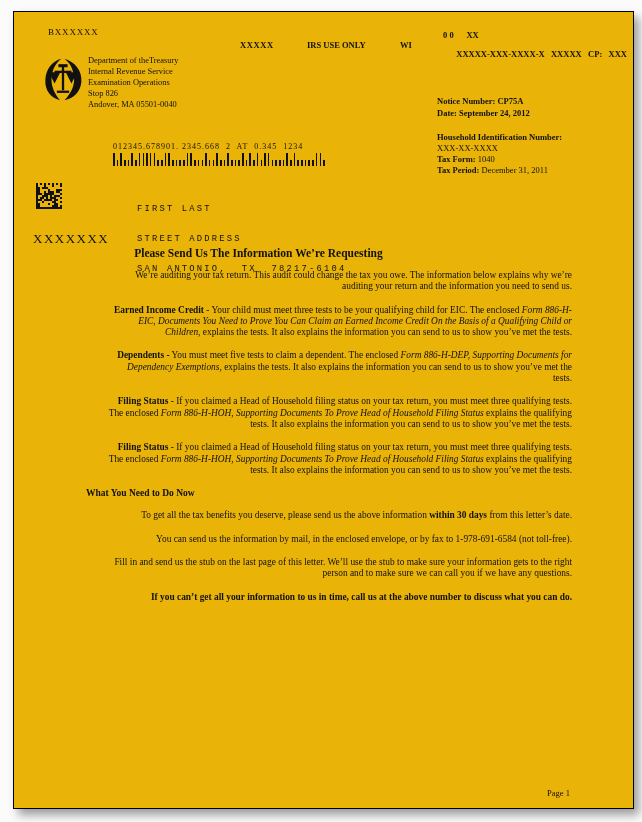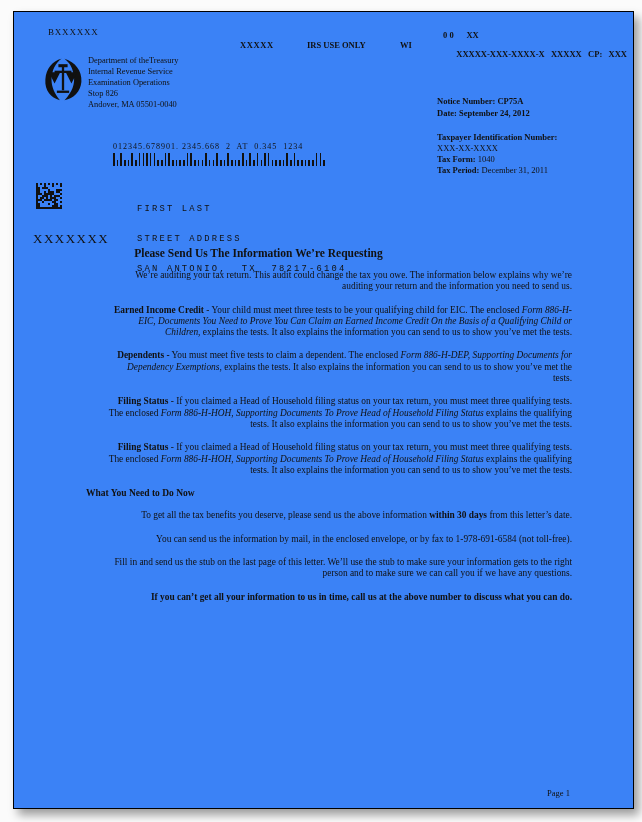--- a/index.html
+++ b/index.html
@@ -1,18 +1,18 @@
 <!DOCTYPE html>
 <html><head>
 <meta charset="utf-8">
 <style>
   html,body{margin:0;padding:0;background:#fbfbfb;width:642px;height:822px;overflow:hidden;}
   .page{
     position:absolute;left:13px;top:11px;width:619px;height:796px;
-    background:#3b82f6;border:1px solid #000;
+    background:#eab308;border:1px solid #000;
     box-shadow:5px 6px 9px rgba(0,0,0,.38);
     font-family:"Liberation Serif",serif;color:#111;
   }
   .abs{position:absolute;}
   .b{font-weight:bold;}
   .i{font-style:italic;}
   .pre{white-space:pre;}
   .sm{font-size:9px;letter-spacing:.8px;}
   .hdr{font-size:8.5px;font-weight:bold;}
   .sender-lines{font-size:8.4px;line-height:11px;}
@@ -48,21 +48,21 @@
   <div class="abs hdr pre" style="right:6px;top:17px;margin-top:20px;">XXXXX-XXX-XXXX-X   XXXXX   CP:   XXX</div>
   <div class="abs hdr pre" style="left:429px;top:18px;">0 0      XX</div>
 
 
   <div class="abs right-block" style="left:423px;top:84px;line-height:11.5px;">
     <div><span class="b">Notice Number:</span> <span class="b">CP75A</span></div>
     <div><span class="b">Date:</span> <span class="b">September 24, 2012</span></div>
   </div>
 
   <div class="abs right-block" style="left:423px;top:120px;">
-    <div class="b">Taxpayer Identification Number:</div>
+    <div class="b">Household Identification Number:</div>
     <div>XXX-XX-XXXX</div>
     <div><span class="b">Tax Form:</span> <span>1040</span></div>
     <div><span class="b">Tax Period:</span> <span>December 31, 2011</span></div>
   </div>
 
   <div class="abs logo" style="left:26px;top:44px;">
     <svg width="46" height="47" viewBox="0 0 60 60">
       <path fill="#111" d="M28 3 C16 6 8 16 7 30 C6 44 14 54 26 57 C19 48 15 40 15 30 C15 18 21 8 28 3 Z"></path>
       <path fill="#111" d="M32 3 C46 7 55 19 54 33 C53 46 44 55 32 57 C42 46 46 36 44 24 C42 13 38 8 32 3 Z"></path>
       <path fill="#111" d="M24 10 L36 10 L36 14 L24 14 Z"></path>

